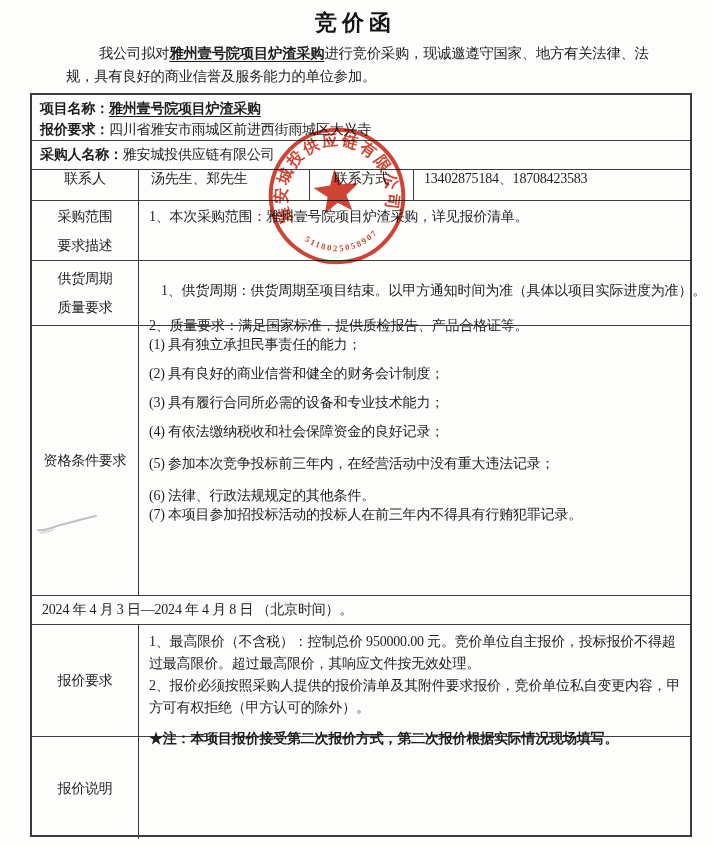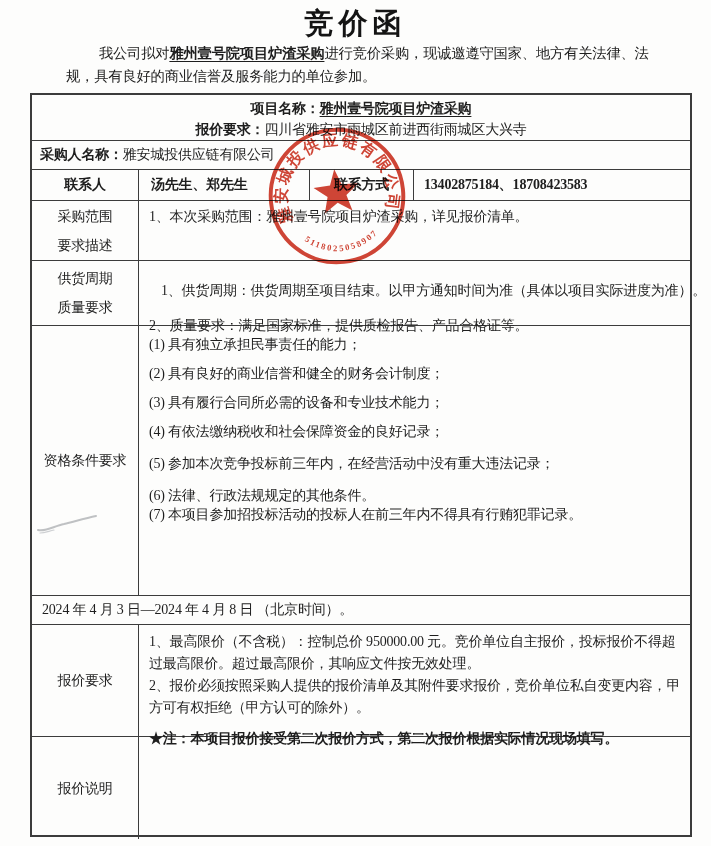--- a/index.html
+++ b/index.html
@@ -3,21 +3,21 @@
 <meta charset="utf-8">
 <style>
   html,body{margin:0;padding:0;background:#e8e8e8;}
   .page{
     position:relative;width:711px;height:846px;margin:0 auto;
     background:#fdfdfc;overflow:hidden;
     font-family:"Liberation Serif","DejaVu Serif",serif;
     color:#1e1e1e;font-size:14px;letter-spacing:-0.2px;
   }
   .doc-title{
-    text-align:center;font-size:29px;font-weight:bold;letter-spacing:5px;
+    text-align:center;font-size:22px;font-weight:bold;letter-spacing:5px;
     margin:0;padding-top:9px;line-height:28px;color:#141414;
   }
   .intro{
     margin:5px 62px 0 66px;text-indent:2.3em;line-height:23px;font-size:14.3px;
   }
   .intro .hl{font-weight:bold;text-decoration:underline;text-underline-offset:3px;}
 
   
   .sheet{
     position:absolute;left:30px;top:93px;width:662px;height:744px;
@@ -27,25 +27,25 @@
   .lbl{
     width:107px;flex:0 0 107px;border-right:1.5px solid #3c3c3c;box-sizing:border-box;
     display:flex;flex-direction:column;align-items:center;justify-content:center;
     text-align:center;line-height:19px;
   }
   .cnt{flex:1;box-sizing:border-box;padding-left:10px;}
   .bold{font-weight:bold;}
   .uline{text-decoration:underline;text-underline-offset:3px;}
   .one-line{white-space:nowrap;}
 
-  .row-head{height:45px;padding:3px 8px;box-sizing:border-box;border-top:none;display:block;text-align:center;}
+  .row-head{height:45px;padding:3px 8px;box-sizing:border-box;border-top:none;display:block;}
   .row-head p{margin:0;line-height:21px;}
   .row-purchaser{height:29px;display:flex;align-items:center;padding-left:8px;}
   .row-contact{height:31px;}
-  .row-contact .cell{display:flex;align-items:center;box-sizing:border-box;font-weight:bold;}
+  .row-contact .cell{display:flex;box-sizing:border-box;}
   .c-name{width:107px;flex:0 0 107px;justify-content:center;border-right:1.5px solid #3c3c3c;}
   .c-val{width:170px;flex:0 0 170px;padding-left:12px;}
   .c-mlabel{width:105px;flex:0 0 105px;justify-content:center;border-left:1.5px solid #3c3c3c;border-right:1.5px solid #3c3c3c;}
   .c-phone{flex:1;padding-left:10px;}
 
   .row-scope{height:60px;}
   .row-scope .cnt{padding-top:7px;}
   .row-supply{height:65px;}
   .row-supply .cnt{padding-top:6px;line-height:23px;}
   .row-qual{height:270px;}

